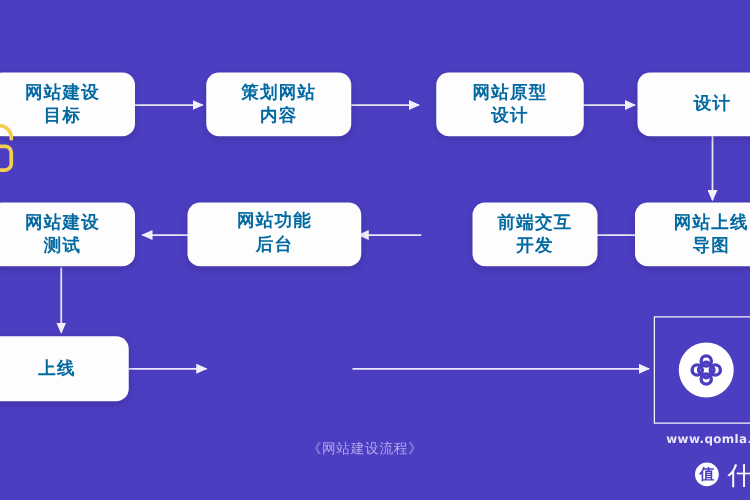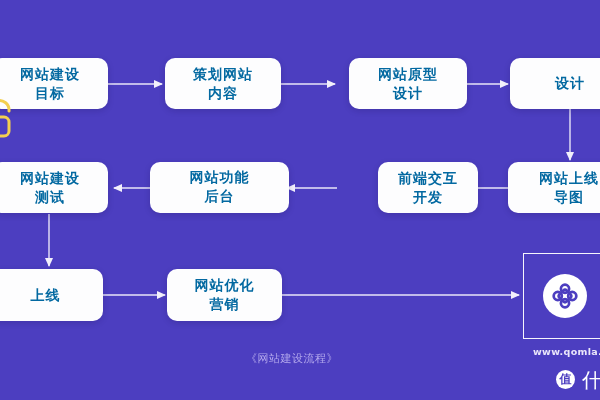--- a/index.html
+++ b/index.html
@@ -101,24 +101,20 @@
     <div class="nl">后台</div>
   </div>
   <div class="node" style="left:-8px;top:162px;width:116px;height:51px;">
     <div class="nl">网站建设</div>
     <div class="nl">测试</div>
   </div>
 
   <div class="node" style="left:-12px;top:269px;width:115px;height:52px;">
     <div class="nl">上线</div>
   </div>
-  <div class="node" style="left:167px;top:269px;width:115px;height:52px;">
-    <div class="nl">网站优化</div>
-    <div class="nl">营销</div>
-  </div>
 
   <div class="logo-box">
     <div class="logo-circle">
       <svg width="34" height="34" viewBox="-20 -20 40 40">
         <g fill="none" stroke="#4c3ec0" stroke-width="3.2" stroke-linejoin="round">
           <circle cx="0" cy="-8.5" r="4.8"></circle>
           <circle cx="8.5" cy="0" r="4.8"></circle>
           <circle cx="0" cy="8.5" r="4.8"></circle>
           <circle cx="-8.5" cy="0" r="4.8"></circle>
           <rect x="-6" y="-6" width="12" height="12" rx="3" transform="rotate(45)"></rect>

